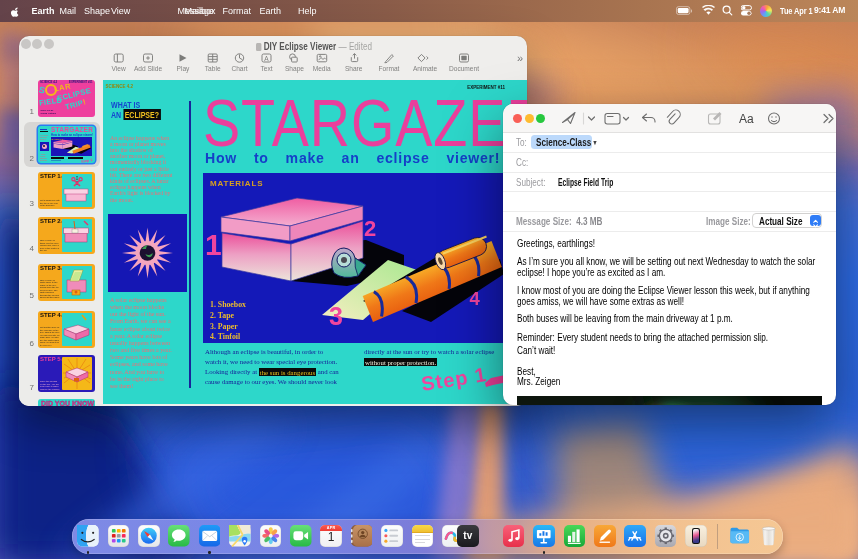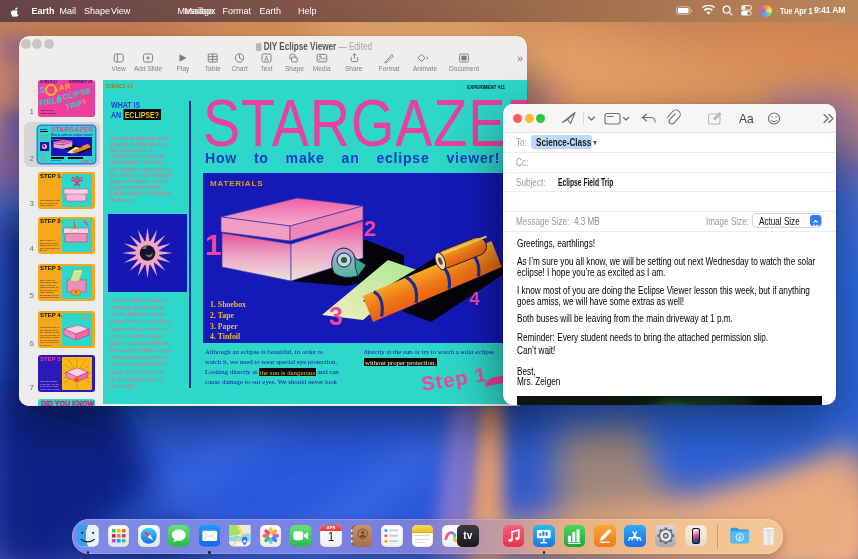--- a/index.html
+++ b/index.html
@@ -484,21 +484,21 @@
   <div class="abs" style="left:0;top:48px;width:333.5px;height:19.7px;">
     <span class="abs mtxt" style="left:13.5px;top:4.2px;color:#9a9a9e;">Cc:</span>
   </div>
   <div class="abs" style="left:0;top:67.5px;width:333.5px;height:0.7px;background:#ececec;"></div>
   <div class="abs" style="left:0;top:67.7px;width:333.5px;height:19.7px;">
     <span class="abs mtxt" style="left:13.5px;top:4.2px;color:#9a9a9e;">Subject:</span>
     <span class="abs" style="left:55.5px;top:4.2px;font-size:10.5px;font-weight:bold;color:#111;transform:scaleX(0.64);transform-origin:0 50%;white-space:nowrap;">Eclipse Field Trip</span>
   </div>
   <div class="abs" style="left:0;top:87.2px;width:333.5px;height:0.7px;background:#ececec;"></div>
   <div class="abs" style="left:0;top:106.9px;width:333.5px;height:0.7px;background:#ececec;"></div>
-  <div class="abs" style="left:0;top:107.1px;width:333.5px;height:19.7px;">
+  <div class="abs" style="left:0;top:107.1px;width:333.5px;height:19.7px;font-weight:bold;">
     <span class="abs mtxt" style="left:13.5px;top:4.2px;color:#9a9a9e;">Message Size:&nbsp; <span style="color:#8a8a8e;">4.3 MB</span></span>
     <span class="abs mtxt" style="left:203.5px;top:4.2px;color:#9a9a9e;">Image Size:</span>
     <span class="abs" style="left:249px;top:2.2px;width:70px;height:14.5px;border:0.7px solid #d2d1d0;border-radius:4px;background:#fff;box-sizing:border-box;"></span>
     <span class="abs mtxt" style="left:256.5px;top:4.2px;color:#111;">Actual Size</span>
     <span class="abs" style="left:307px;top:3.9px;width:11.2px;height:11.2px;background:#2f7cf6;border-radius:3px;">
       <svg width="11.2" height="11.2" viewBox="0 0 11.5 11.5" fill="none" stroke="#fff" stroke-width="1.1" stroke-linecap="round" stroke-linejoin="round">
           <path d="M3.8 4.4 L5.75 2.4 L7.7 4.4 M3.8 7.1 L5.75 9.1 L7.7 7.1"></path>
         </svg>
     </span>
   </div>

